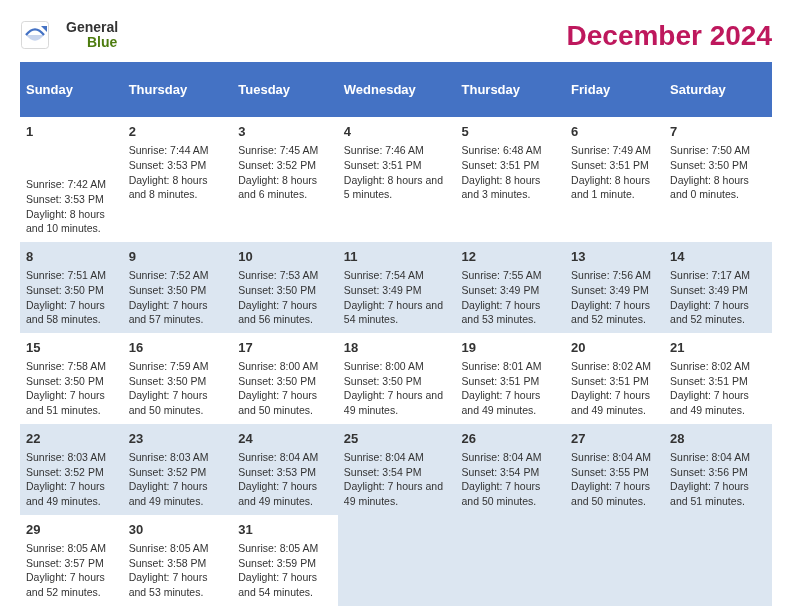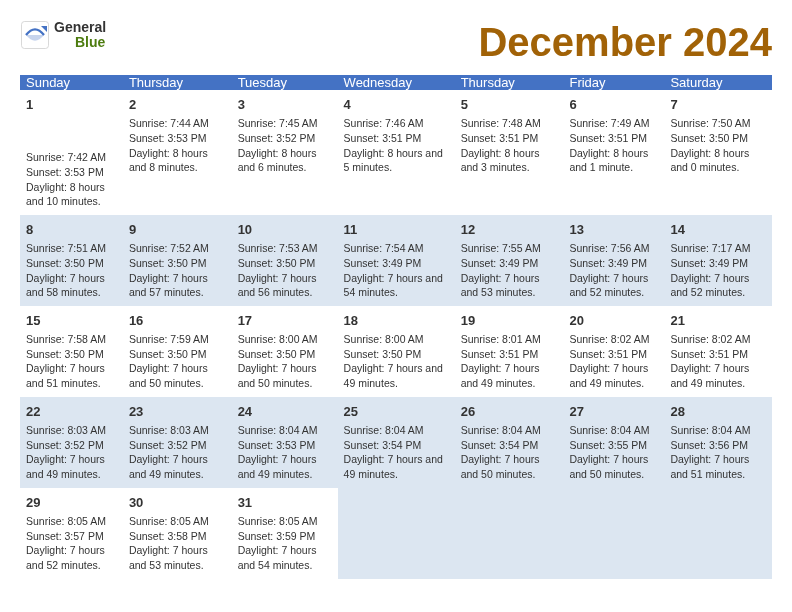--- a/index.html
+++ b/index.html
@@ -12,62 +12,62 @@
     }
     .header-area {
       display: flex;
       justify-content: space-between;
       align-items: flex-start;
       margin-bottom: 10px;
     }
     .logo {
       display: flex;
       align-items: center;
-      gap: 4px;
+      gap: 16px;
     }
     .logo-text {
       display: flex;
       flex-direction: column;
       font-size: 14px;
       font-weight: bold;
       color: #333;
       line-height: 1.1;
     }
     .logo-text span:first-child { color: #333; }
     .logo-text span:last-child { color: #4d7c0f; margin-left: 21px; }
     .logo-icon {
       width: 30px;
       height: 30px;
     }
     .title-area {
       text-align: right;
     }
     .main-title {
-      font-size: 40px;
+      font-size: 28px;
       font-weight: bold;
-      color: #a16207;
+      color: #be185d;
     }
     .subtitle {
       font-size: 16px;
       color: #555;
     }
     table {
       width: 100%;
       border-collapse: collapse;
       font-size: 11px;
     }
     thead tr {
       background-color: #4472c4;
       color: white;
     }
     thead th {
-      padding: 0 6px;
+      padding: 20px 6px;
       text-align: left;
       font-size: 13px;
-      font-weight: normal;
+      font-weight: bold;
     }
     tbody tr {
       vertical-align: top;
     }
     tbody tr:nth-child(odd) {
       background-color: #ffffff;
     }
     tbody tr:nth-child(even) {
       background-color: #dce6f1;
     }
@@ -147,21 +147,21 @@
 Daylight: 8 hours and 6 minutes.</div>
         </td>
         <td>
           <span class="day-num">4</span>
           <div class="day-info" style="white-space: pre-line;">Sunrise: 7:46 AM
 Sunset: 3:51 PM
 Daylight: 8 hours and 5 minutes.</div>
         </td>
         <td>
           <span class="day-num">5</span>
-          <div class="day-info" style="white-space: pre-line;">Sunrise: 7:48 AM
+          <div class="day-info" style="white-space: pre-line;">Sunrise: 6:48 AM
 Sunset: 3:51 PM
 Daylight: 8 hours and 3 minutes.</div>
         </td>
         <td>
           <span class="day-num">6</span>
           <div class="day-info" style="white-space: pre-line;">Sunrise: 7:49 AM
 Sunset: 3:51 PM
 Daylight: 8 hours and 1 minute.</div>
         </td>
         <td>

